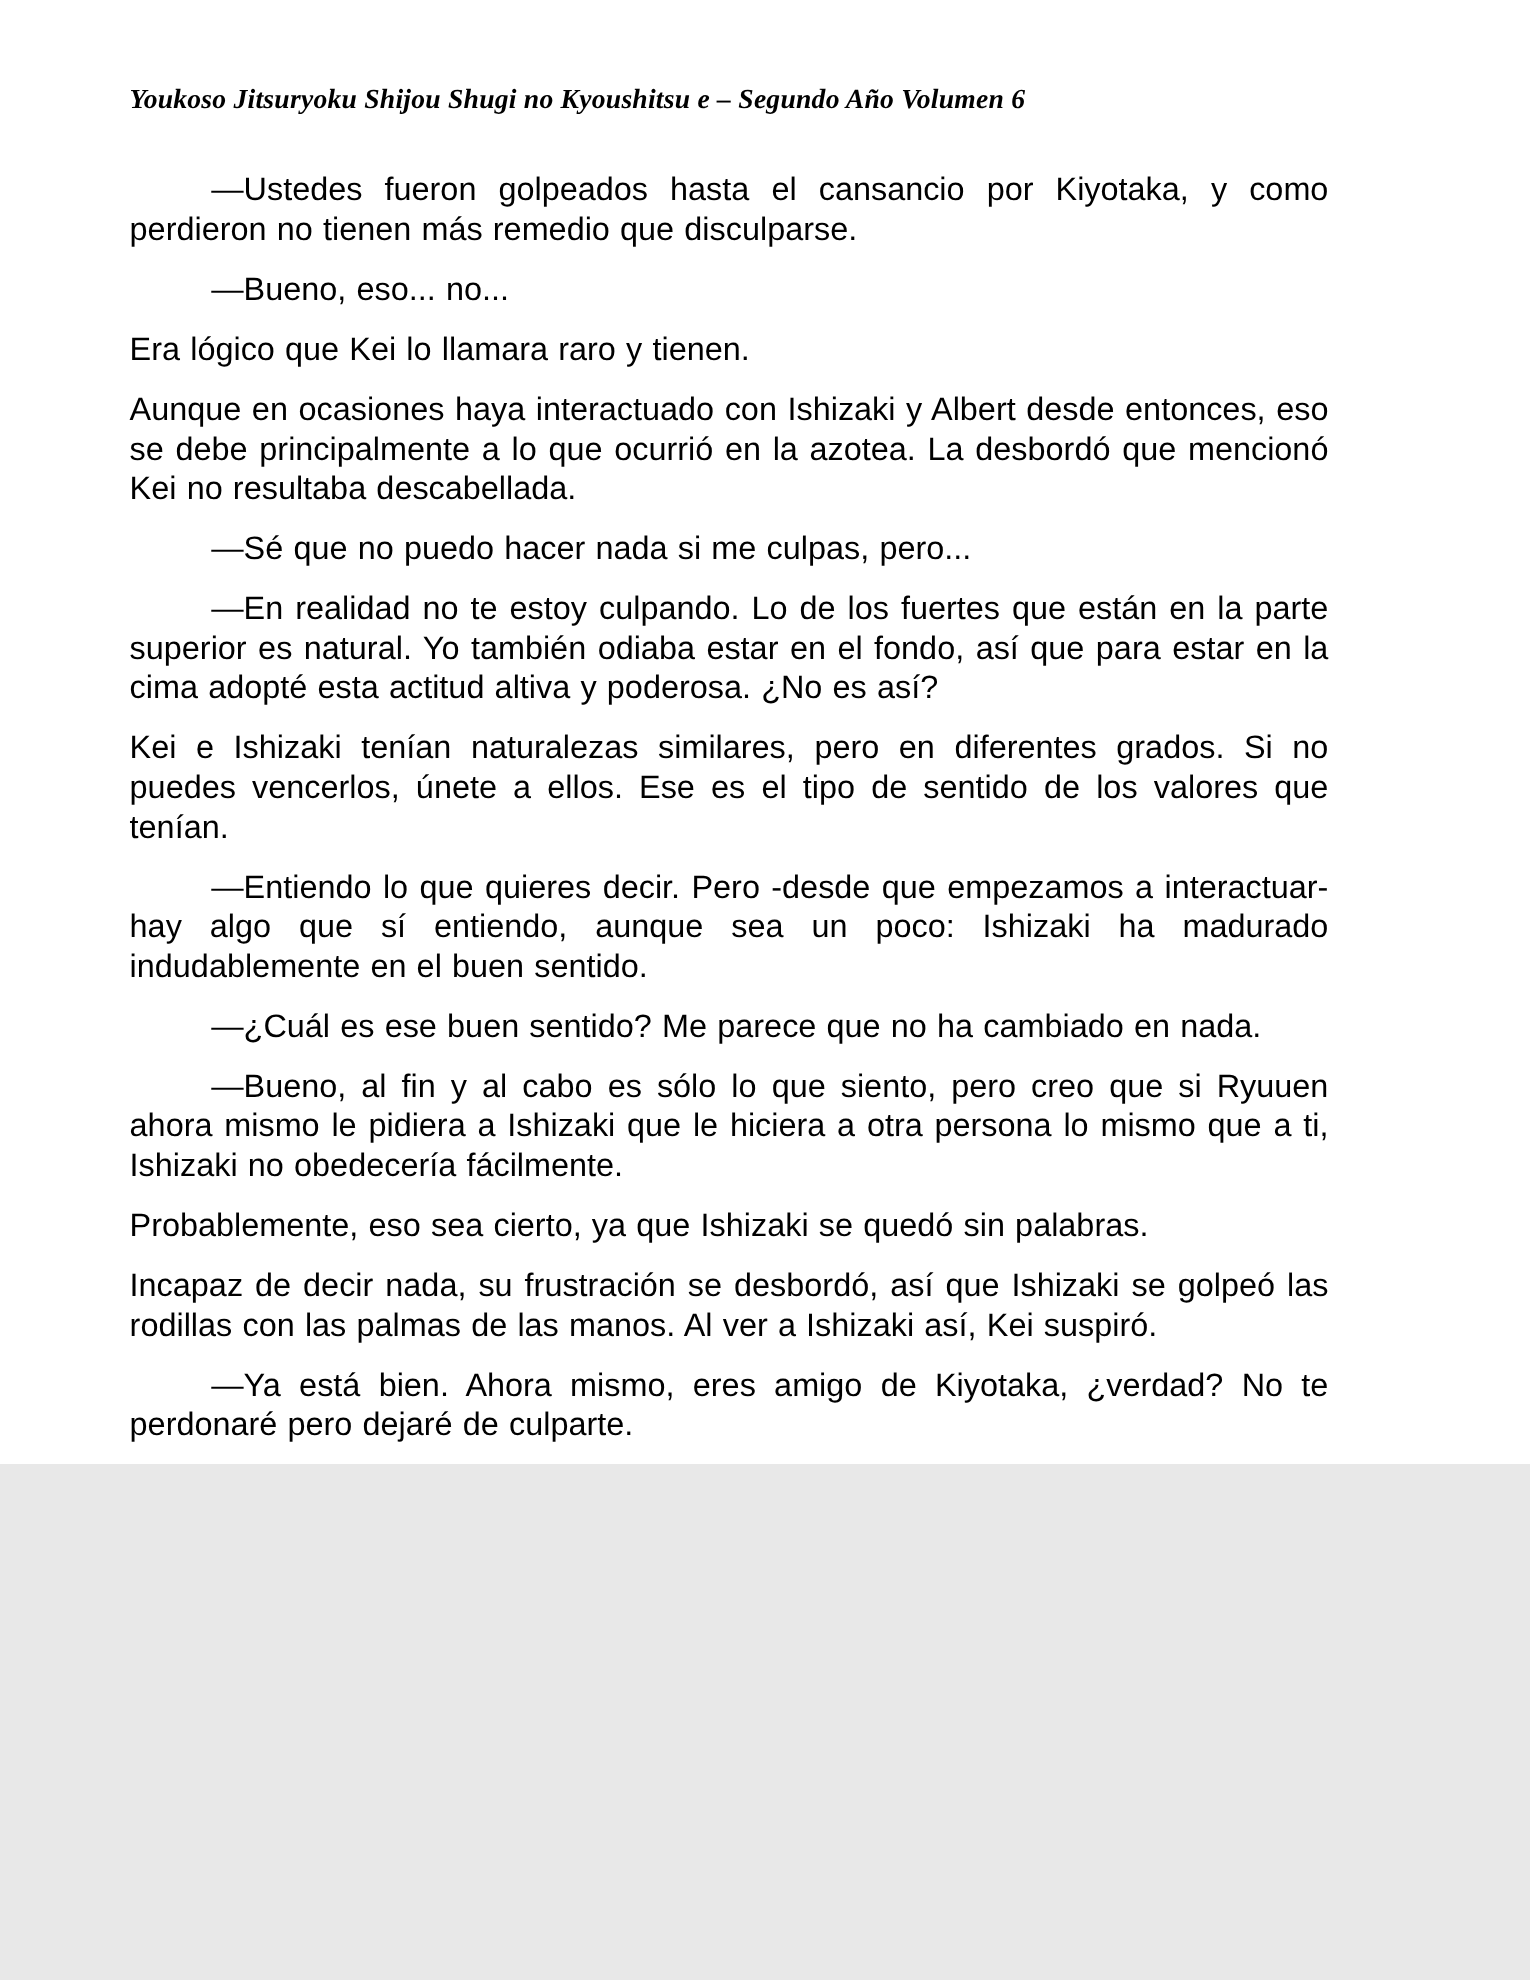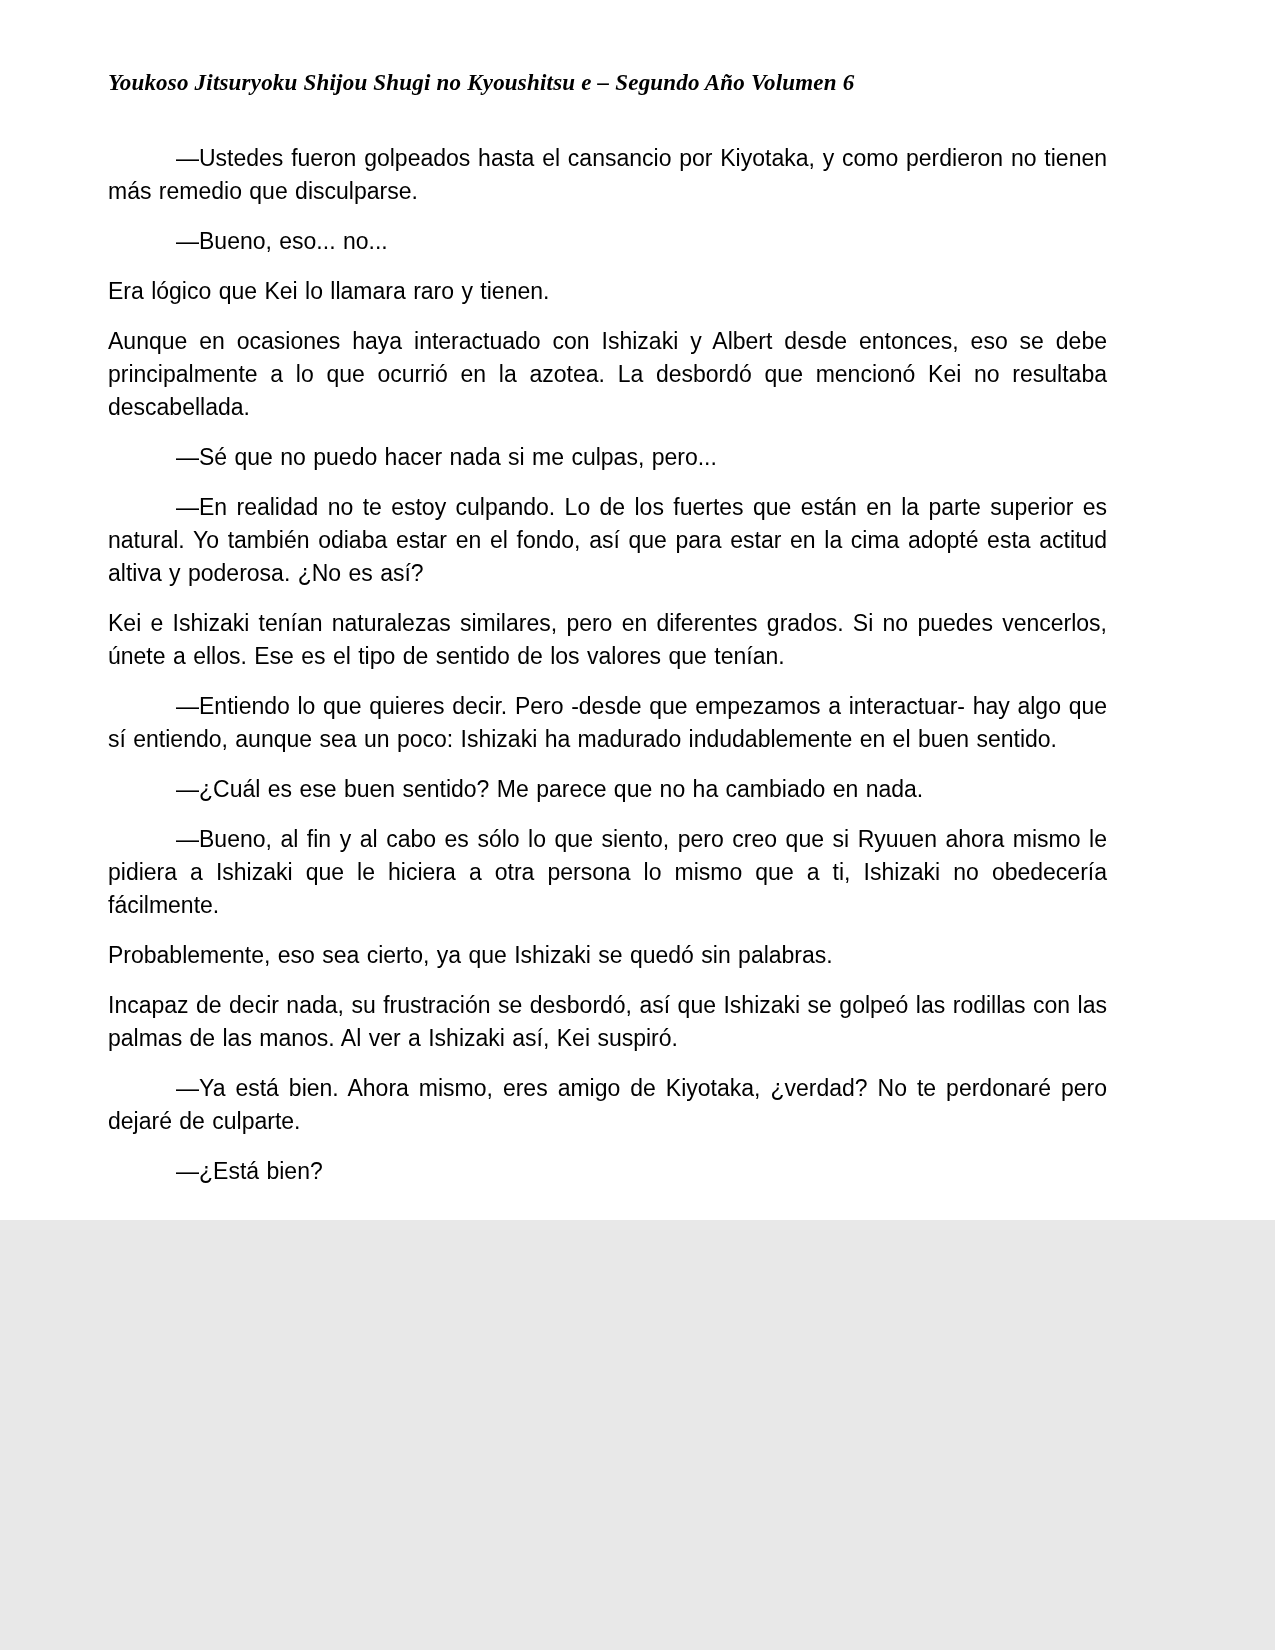--- a/index.html
+++ b/index.html
@@ -27,21 +27,21 @@
   .doc-header {
     font-family: "Liberation Serif", "DejaVu Serif", serif;
     font-style: italic;
     font-weight: bold;
     font-size: 23px;
     letter-spacing: 0.2px;
     margin: 0 0 46px 0;
     white-space: nowrap;
   }
   .body-text p {
-    font-size: 23px;
+    font-size: 27px;
     line-height: 33px;
     text-align: justify;
     margin: 0 0 17px 0;
     word-spacing: 1px;
   }
   .body-text p.indent {
     text-indent: 68px;
   }
   .doc-footer {
     position: absolute;

